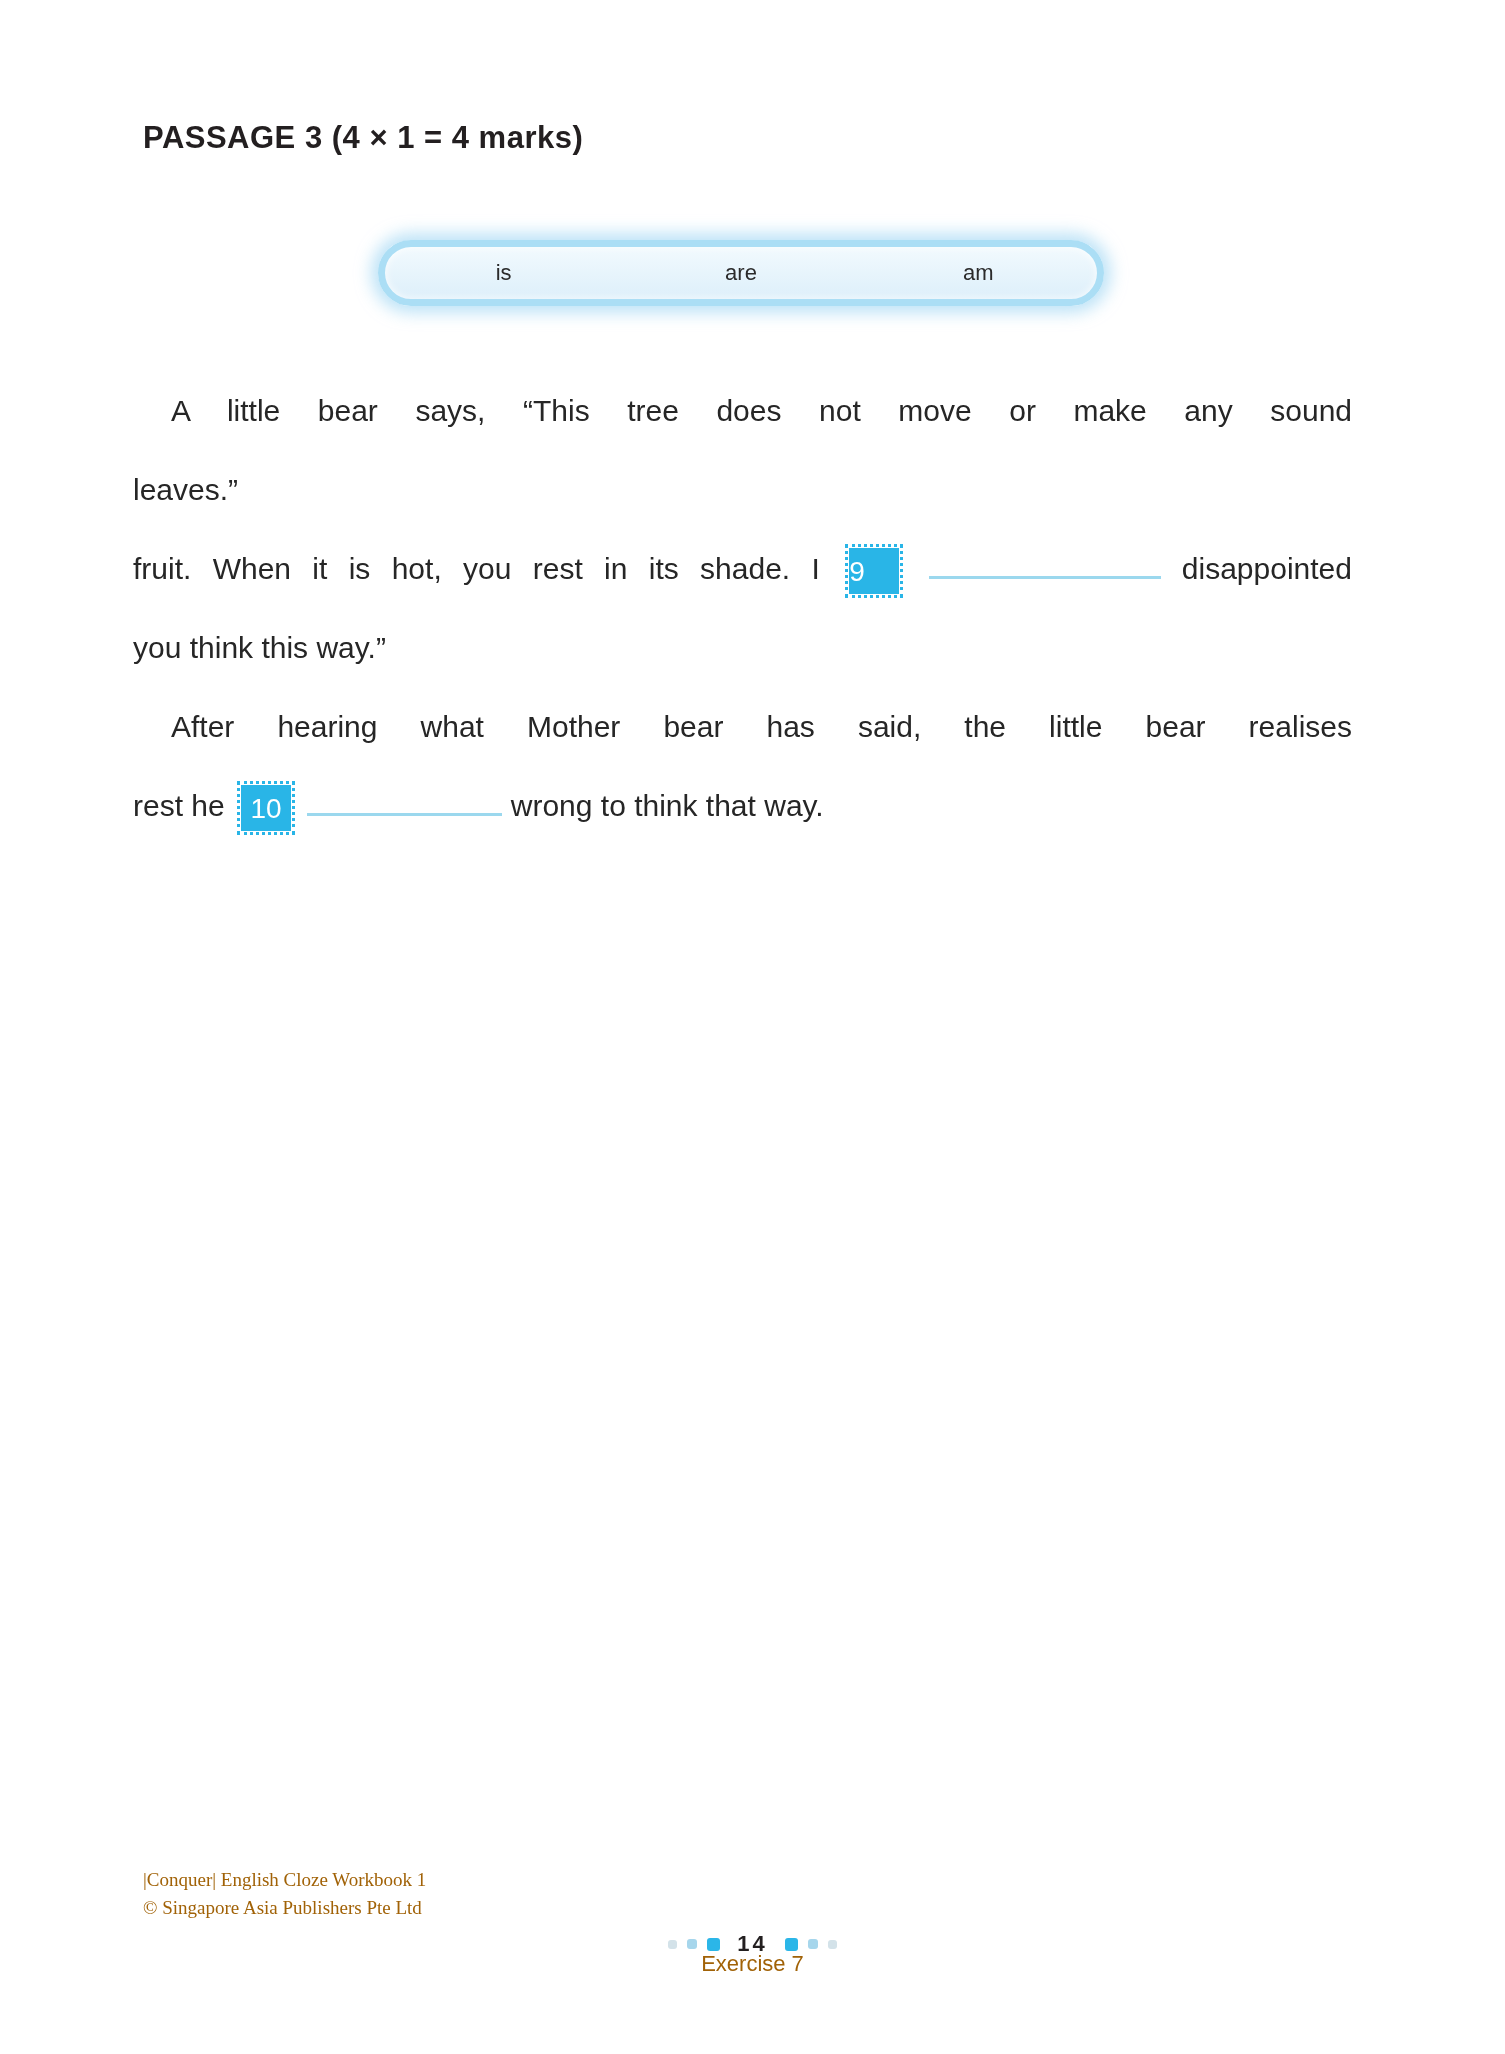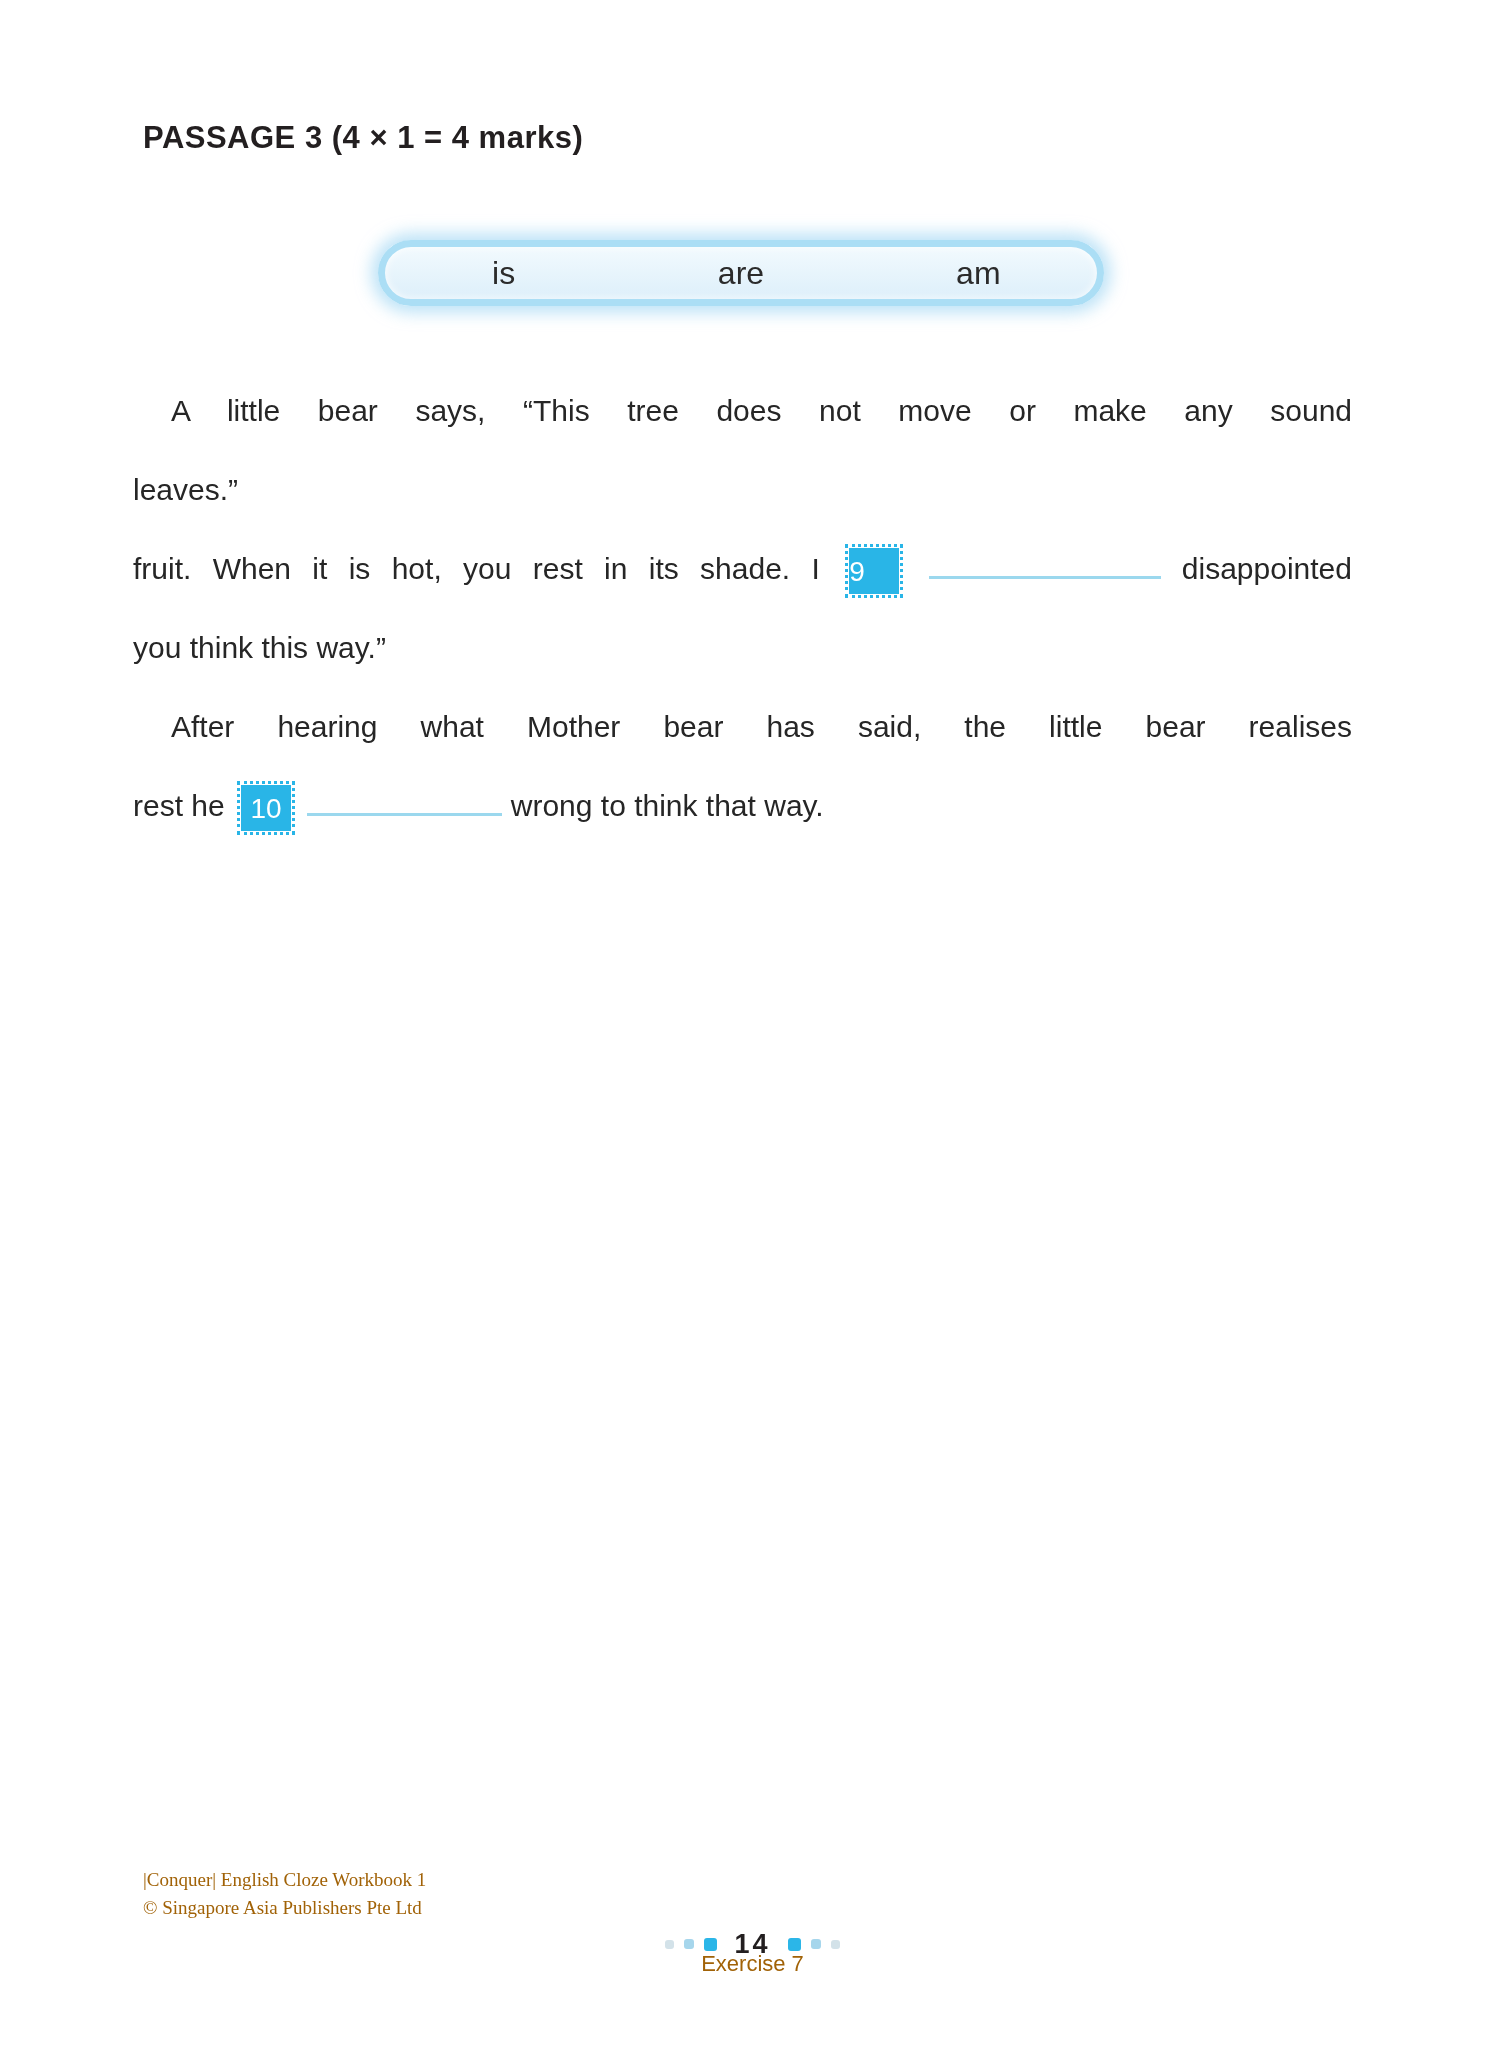--- a/index.html
+++ b/index.html
@@ -25,21 +25,21 @@
     position:absolute; left:378px; top:240px;
     width:712px; height:52px;
     border:7px solid #abdef5;
     border-radius:36px;
     background:linear-gradient(#f2fafe, #ddeffa);
     box-shadow:0 0 16px 7px rgba(147,209,242,0.6), inset 0 0 8px rgba(255,255,255,0.9);
     display:flex; align-items:center;
   }
   .word-bank .word {
     flex:1; text-align:center;
-    font-size:32px; color:#2b2b2b;
+    font-size:22px; color:#2b2b2b;
   }
 
   
   .passage {
     position:absolute; left:133px; top:371px; width:1219px;
     font-size:30px; color:#262626;
   }
   .line {
     height:79px; line-height:79px;
     white-space:nowrap;
@@ -75,21 +75,21 @@
     font-family:"Liberation Serif", serif;
     font-size:19px; line-height:28px; color:#a16207;
   }
   .page-num-block {
     position:absolute; left:0; right:0; top:1916px;
     text-align:center;
   }
   .dots-and-num { height:32px; line-height:32px; }
   .page-number {
     display:inline-block;
-    font-size:27px; font-weight:bold; color:#231f20;
+    font-size:22px; font-weight:bold; color:#231f20;
     letter-spacing:3px; margin:12px 8px;
     vertical-align:middle;
   }
   .dot {
     display:inline-block;
     border-radius:3px;
     vertical-align:middle;
     margin:0 5px;
   }
   .dot.d1 { width:9px;  height:9px;  background:#d3e2e9; }

